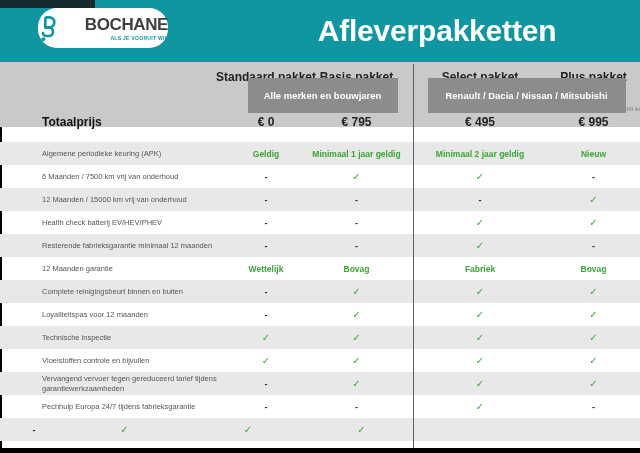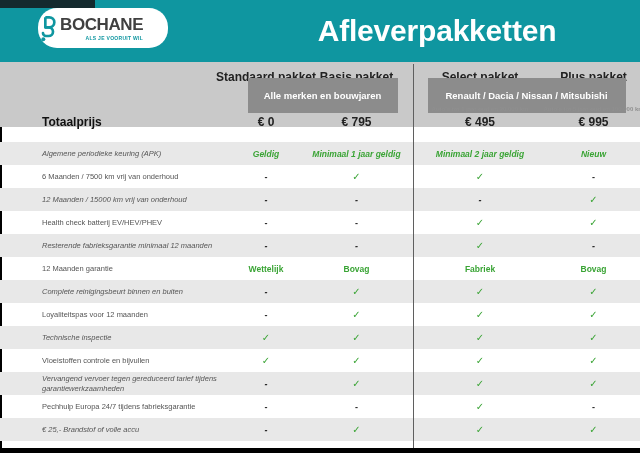--- a/index.html
+++ b/index.html
@@ -13,21 +13,21 @@
   .topbar{
     height:62px;background:var(--brand-teal,#0f96a0);position:relative;
   }
   .top-artifact{
     position:absolute;left:0;top:0;width:95px;height:8px;
     background:#142a2e;
   }
   .logo-card{
     position:absolute;left:38px;top:8px;width:130px;height:40px;
     background:#fff;border-radius:19px;
-    display:flex;align-items:center;justify-content:flex-start;gap:2px;
+    display:flex;align-items:center;justify-content:space-between;gap:18px;
   }
   .logo-icon{width:20px;height:28px;flex:0 0 auto;}
   .logo-textwrap{display:flex;flex-direction:column;align-items:flex-end;}
   .logo-brand{
     font-size:17px;font-weight:bold;color:#404040;letter-spacing:-0.4px;line-height:1;
   }
   .logo-tagline{
     font-size:5px;font-weight:bold;color:var(--brand-teal,#0f96a0);
     letter-spacing:0.3px;margin-top:2px;white-space:nowrap;
   }
@@ -62,21 +62,21 @@
   .badge.b2{width:198px;}
   .hrow.notes{margin-top:2px;height:8px;}
   .note-cell span{font-size:6px;font-weight:bold;color:#8f8f8f;}
   .hrow.prices{margin-top:0;height:17px;}
   .total-label{font-size:12px;font-weight:bold;color:#111;}
   .price-cell span{font-size:12px;font-weight:bold;color:#222;}
   
   .rows{position:relative;}
   .gap{height:15px;}
   .row{display:flex;align-items:center;min-height:23px;}
-  .row.alt{background:var(--row-gray,#e8e8e8);position:relative;z-index:2;font-style:italic;}
+  .row.alt{background:var(--row-gray,#e8e8e8);position:relative;z-index:2;}
   .row .label{
     font-size:7.5px;color:#555;line-height:1.3;
   }
   .val{display:flex;align-items:center;justify-content:center;}
   .val.check{color:var(--green,#3aa435);font-size:10px;}
   .val.dash{color:#2b2b2b;font-weight:bold;font-size:9px;}
   .val.word{color:var(--green,#3aa435);font-weight:bold;font-size:8.5px;white-space:nowrap;}
   
   .vdivider{
     position:absolute;left:413px;top:64px;bottom:5px;width:1px;
@@ -249,21 +249,20 @@
         <div class="val c4 check">✓</div>
       </div>
       <div class="row">
         <div class="c0 label">Pechhulp Europa 24/7 tijdens fabrieksgarantie</div>
         <div class="val c1 dash">-</div>
         <div class="val c2 dash">-</div>
         <div class="val c3 check">✓</div>
         <div class="val c4 dash">-</div>
       </div>
       <div class="row alt">
-        <div class="c0 label">€ 25,- Brandstof of  volle accu</div>
         <div class="val c1 dash">-</div>
         <div class="val c2 check">✓</div>
         <div class="val c3 check">✓</div>
         <div class="val c4 check">✓</div>
       </div>
     </div>
 
   <div class="vdivider"></div>
   <div class="left-strip"></div>
   <div class="bottom-strip"></div>

